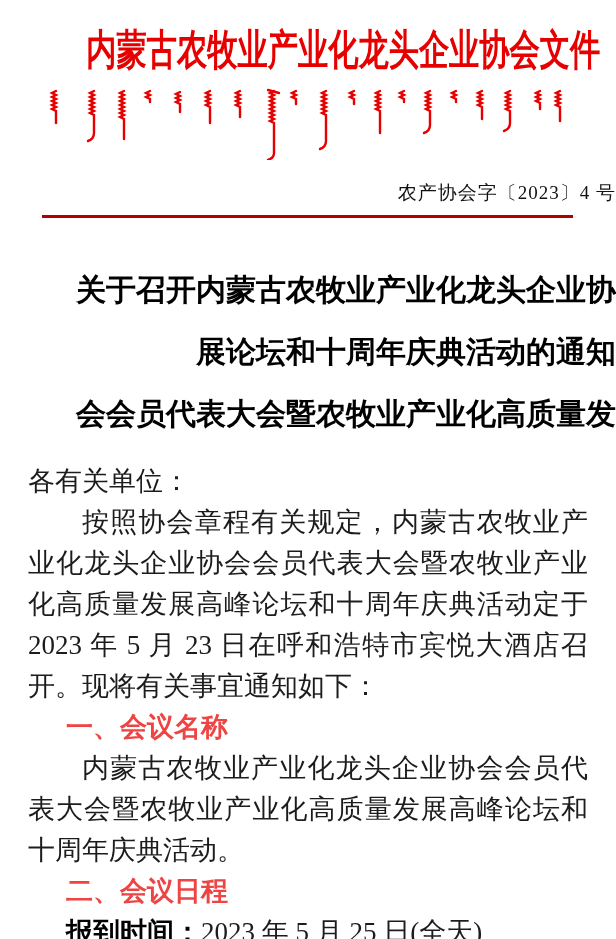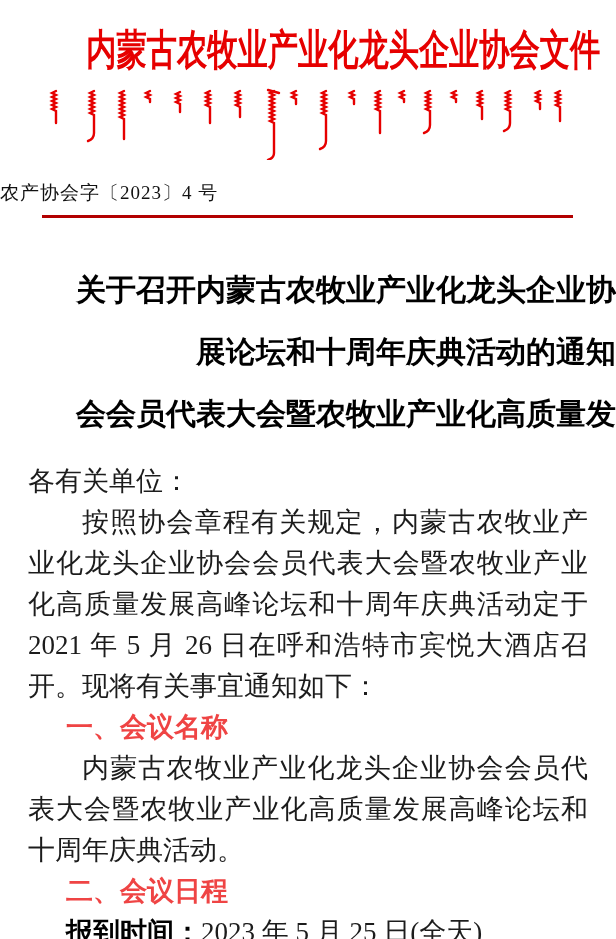--- a/index.html
+++ b/index.html
@@ -27,21 +27,21 @@
   .mongolian{
     margin-top:12px;
     height:72px;
     text-align:center;
   }
   .mongolian svg{display:inline-block;width:520px;height:72px;}
   .doc-number{
     margin-top:22px;
     font-size:19px;
     line-height:22px;
-    text-align:left;
+    text-align:right;
     color:#111111;
     letter-spacing:1px;
   }
   .red-rule{
     margin:11px 43px 0 42px;
     height:3px;
     background:#b20000;
   }
   
   .notice-title{
@@ -116,21 +116,21 @@
 
   <h2 class="notice-title">
     <div>关于召开内蒙古农牧业产业化龙头企业协</div>
     <div>展论坛和十周年庆典活动的通知</div>
     <div>会会员代表大会暨农牧业产业化高质量发</div>
   </h2>
 
   <div class="body-text">
     <p class="salutation">各有关单位：</p>
 
-    <p class="para">按照协会章程有关规定，内蒙古农牧业产业化龙头企业协会会员代表大会暨农牧业产业化高质量发展高峰论坛和十周年庆典活动定于 2021 年 5 月 26 日在呼和浩特市宾悦大酒店召开。现将有关事宜通知如下：</p>
+    <p class="para">按照协会章程有关规定，内蒙古农牧业产业化龙头企业协会会员代表大会暨农牧业产业化高质量发展高峰论坛和十周年庆典活动定于 2023 年 5 月 23 日在呼和浩特市宾悦大酒店召开。现将有关事宜通知如下：</p>
 
     <p class="section-heading">一、会议名称</p>
 
     <p class="para">内蒙古农牧业产业化龙头企业协会会员代表大会暨农牧业产业化高质量发展高峰论坛和十周年庆典活动。</p>
 
     <p class="section-heading">二、会议日程</p>
 
     <p class="schedule-item">
       <span class="item-label">报到时间：</span><span>2023 年 5 月 25 日(全天)</span>
     </p>

